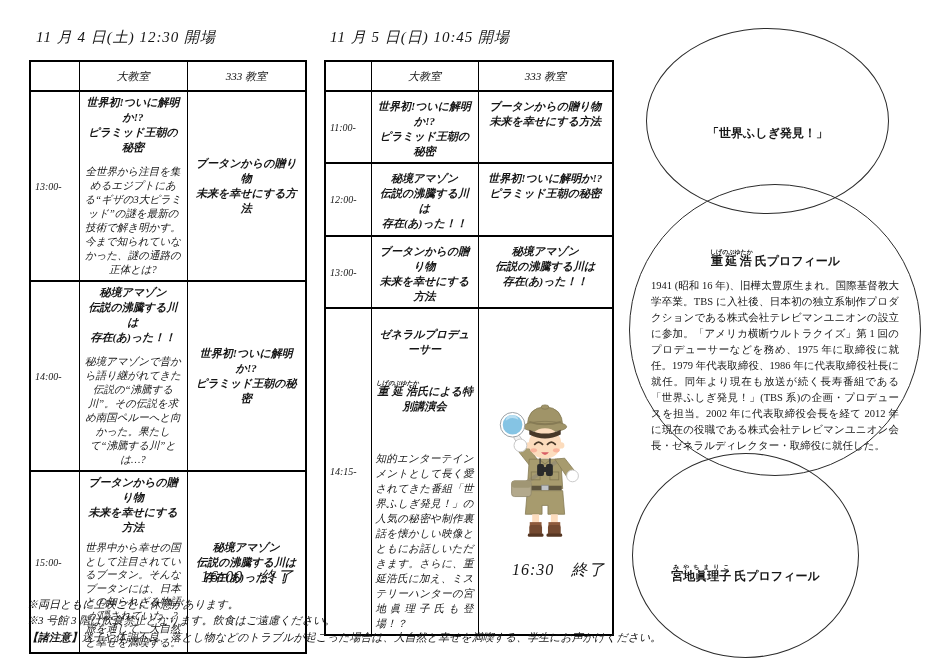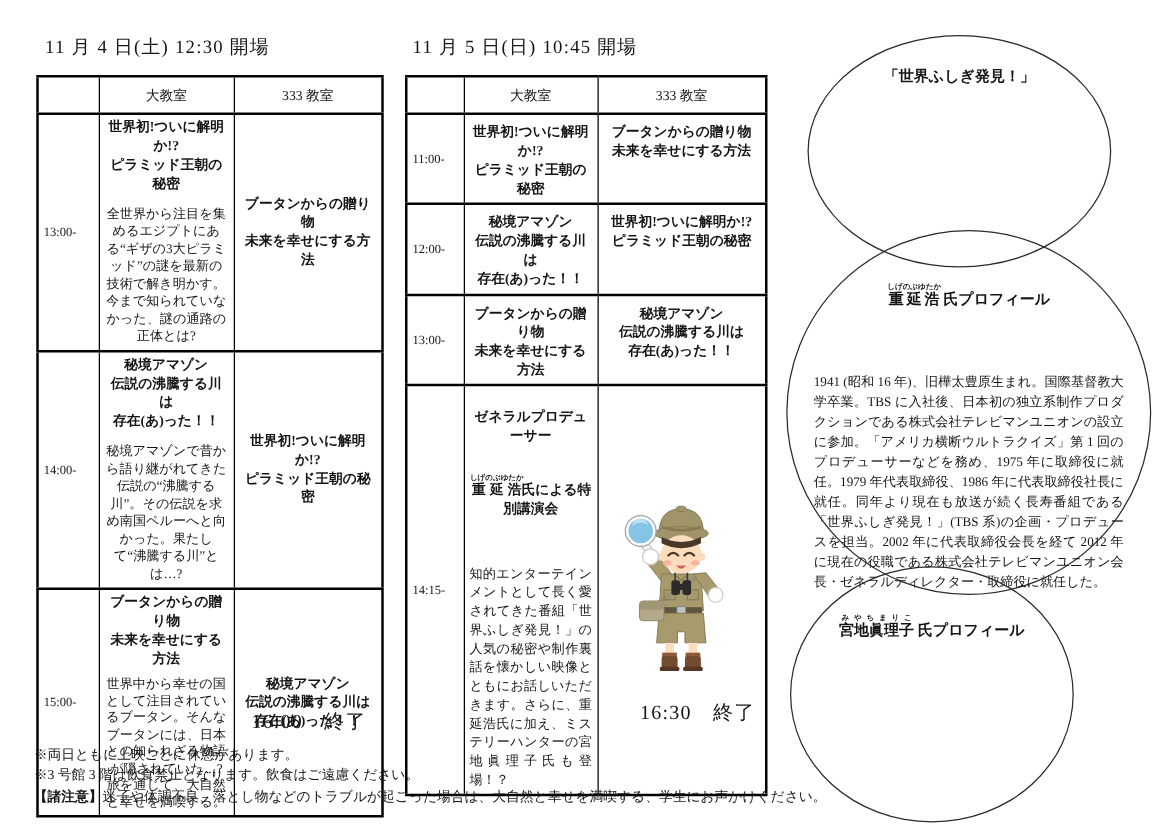--- a/index.html
+++ b/index.html
@@ -2,21 +2,21 @@
 <html lang="ja"><head>
 <meta charset="utf-8">
 <style>
   * { margin:0; padding:0; box-sizing:border-box; }
   html,body { background:#fff; }
   body {
     width:935px; height:662px; position:relative; overflow:hidden;
     font-family:"Liberation Serif","DejaVu Serif",serif;
     color:#151515;
   }
-  .abs { position:absolute; }
+  .abs { position:absolute;font-style:italic; }
   .day-title { font-size:15px; letter-spacing:1px; font-weight:500; }
 
   table.sched { border-collapse:collapse; table-layout:fixed; background:#fff; }
   table.sched td, table.sched th {
     border-left:1px solid #000; border-right:1px solid #000;
     border-top:2px solid #000; border-bottom:2px solid #000;
     vertical-align:middle; padding:3px 4px; overflow:hidden;
   }
   table.sched { border:2px solid #000; }
   .t-head { font-size:11px; font-weight:normal; text-align:center; }
@@ -31,21 +31,21 @@
 
   .end-label { font-size:16px; letter-spacing:1px; white-space:pre-wrap; }
 
   .note { font-size:11px; line-height:16px; }
   .caution { font-size:11px; }
   .caution b { font-weight:bold; }
 
   .circle {
     position:absolute; border:1.3px solid #2b2b2b; border-radius:50%;
     background:transparent; display:flex; flex-direction:column;
-    align-items:center; justify-content:space-between;
+    align-items:center; justify-content:center;
   }
   .circle-title { font-size:12px; font-weight:bold; text-align:center; }
   .circle-body  { font-size:10.5px; line-height:16.5px; text-align:justify; }
   .last-center { text-align-last:center; }
   .last-left   { text-align-last:left; }
 
   svg .thin { stroke-width:0.8; }
 </style>
 </head>
 <body>

